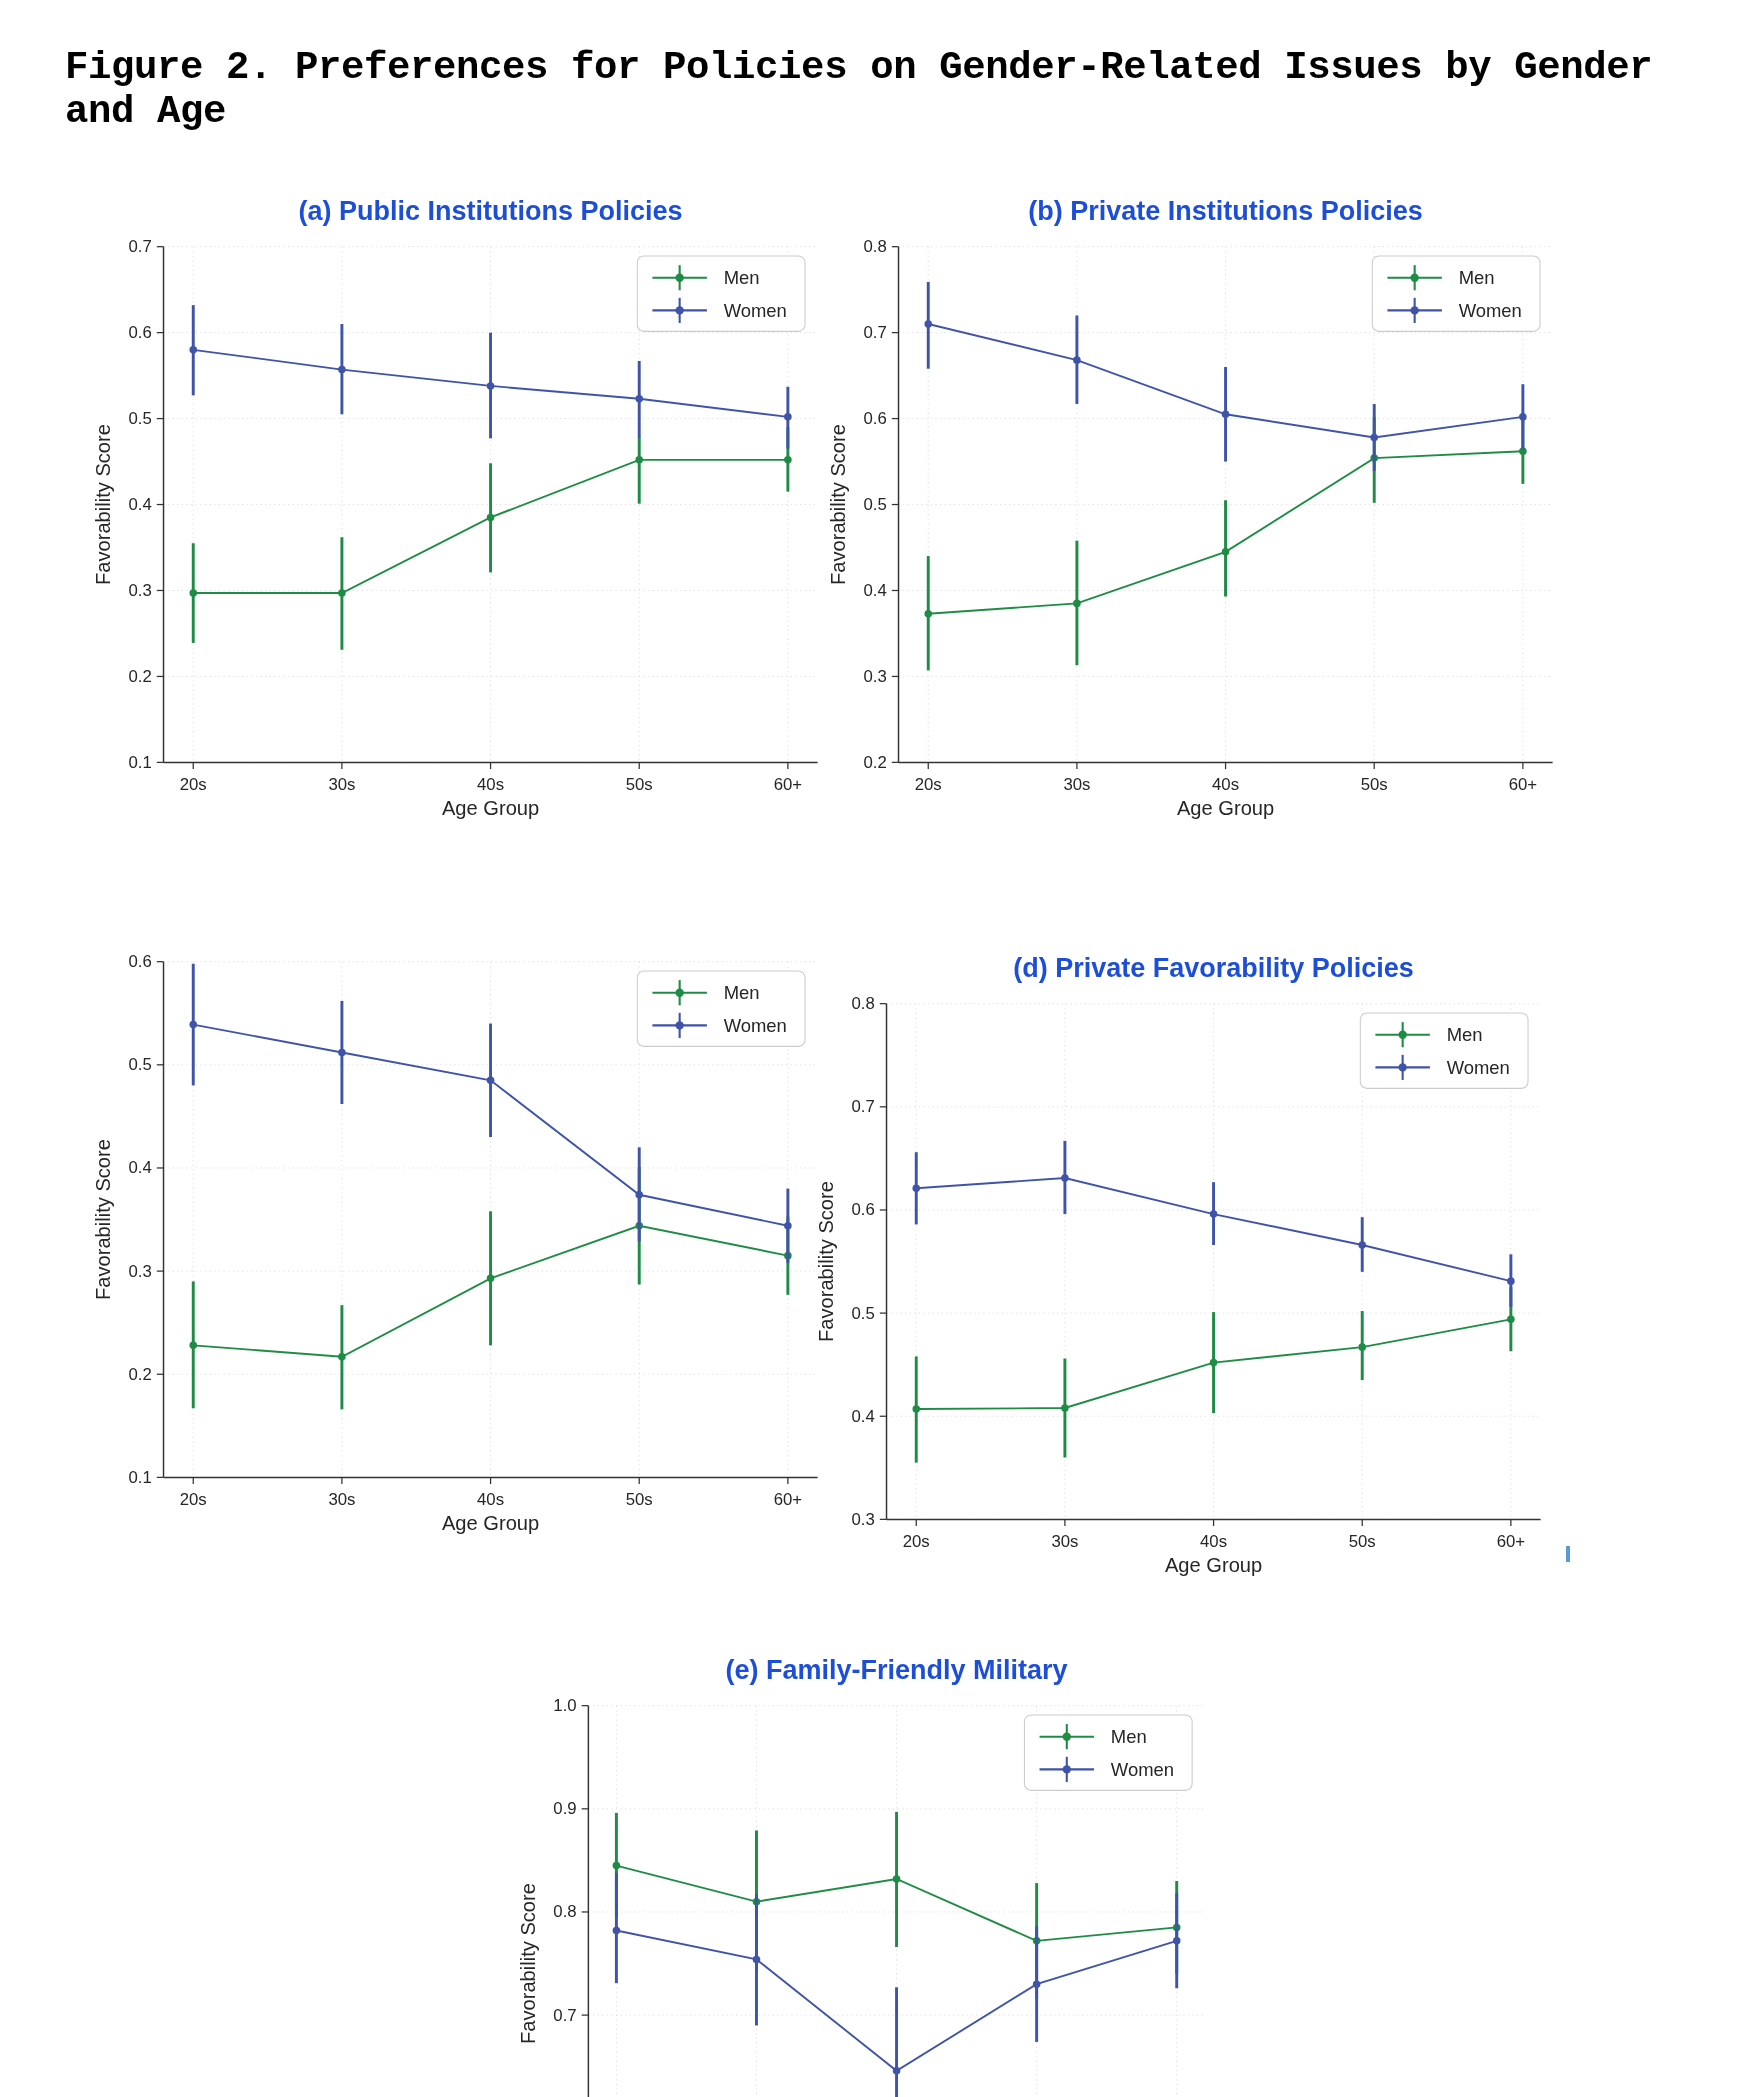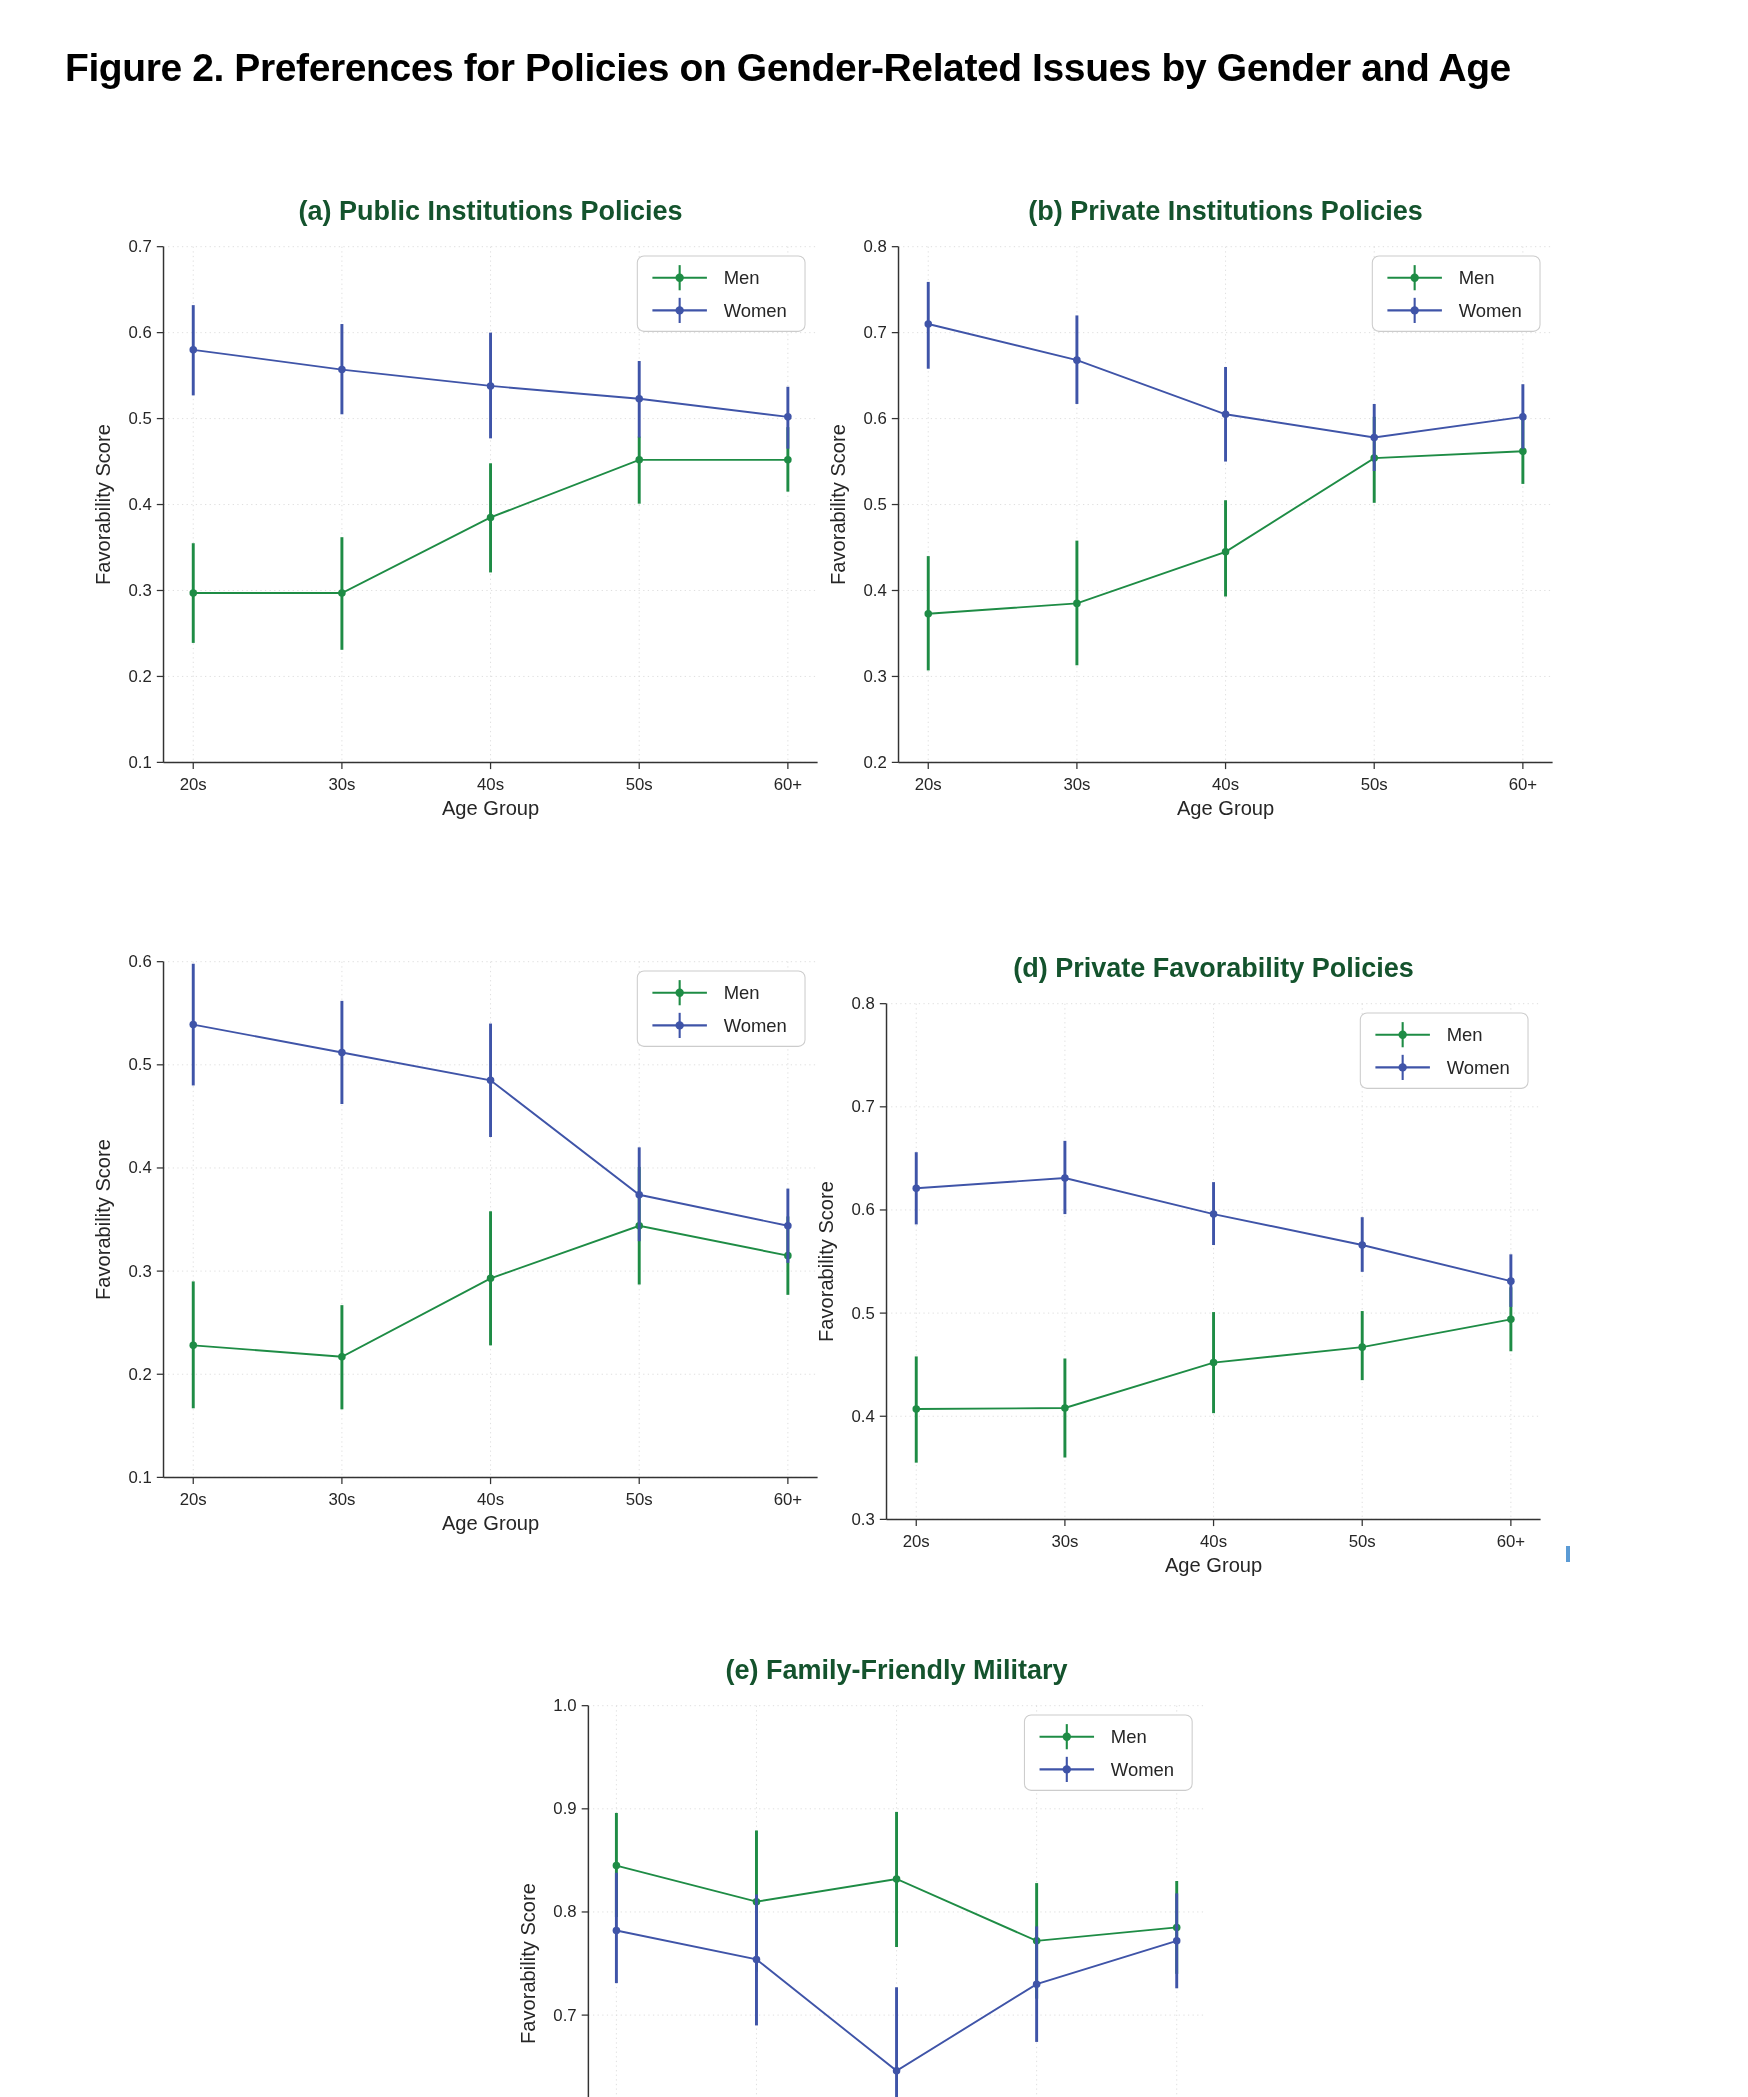--- a/index.html
+++ b/index.html
@@ -13,35 +13,36 @@
   }
   .fig-title{
     position:absolute;
     left:65px;
     top:46px;
     width:1636px;
     font-size:39px;
     font-weight:bold;
     color:#000000;
     letter-spacing:-0.4px;
+    font-family:Liberation Mono, monospace;
   }
   .chart-block{position:absolute;width:751px;}
   .chart-block.center{width:713px;}
   .pos-a{left:92px;top:190px;}
   .pos-b{left:815px;top:190px;margin-left:12px;}
   .pos-c{left:92px;top:947px;}
   .pos-d{left:815px;top:947px;}
   .pos-e{left:517px;top:1649px;}
   .chart-title{
     height:42px;
     padding-left:46px;
     text-align:center;
     font-size:27px;
     font-weight:bold;
-    color:#14532d;
+    color:#1d4ed8;
     line-height:42px;
     white-space:nowrap;
   }
   svg.plot{display:block;}
   svg.plot text{fill:#262626;font-family:"Liberation Sans", sans-serif;}
   .grid{stroke:#d9d9d9;stroke-width:2;stroke-dasharray:3 8;fill:none;}
   .spine{stroke:#333333;stroke-width:3.5;}
   .tickmark{stroke:#333333;stroke-width:3;}
   .ticklab{font-size:40px;}
   .axis-label{font-size:48px;}

